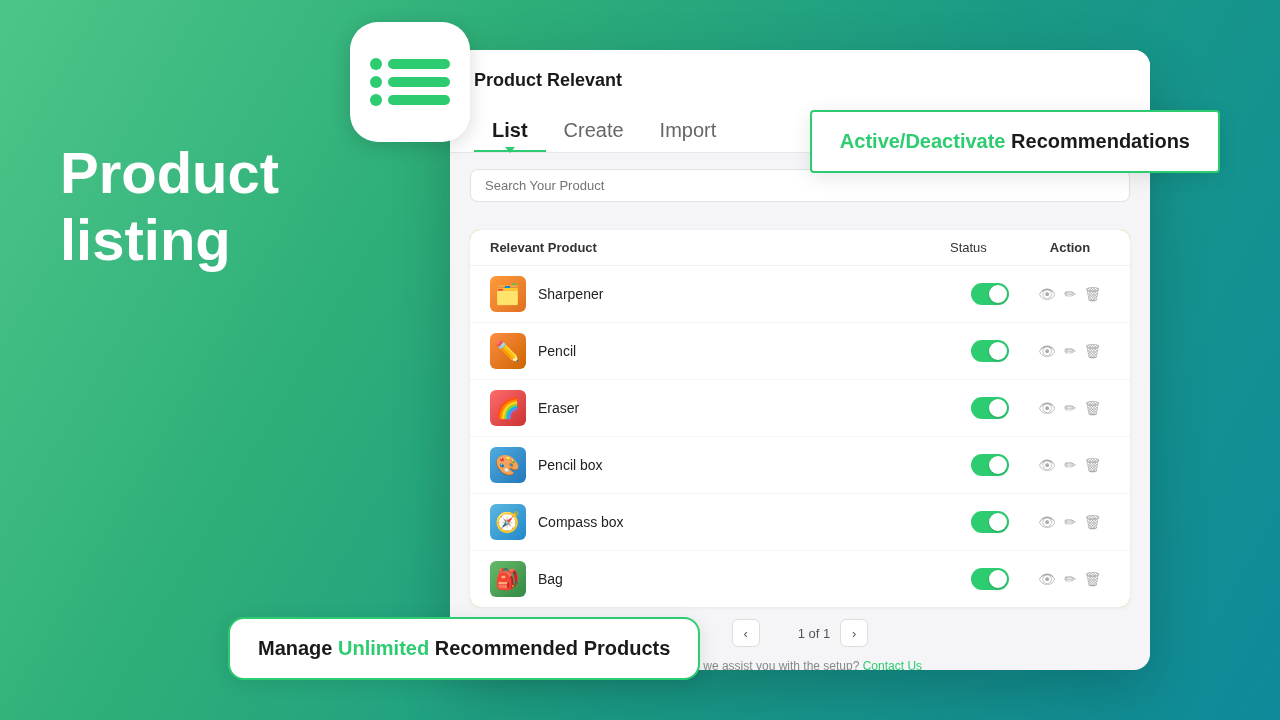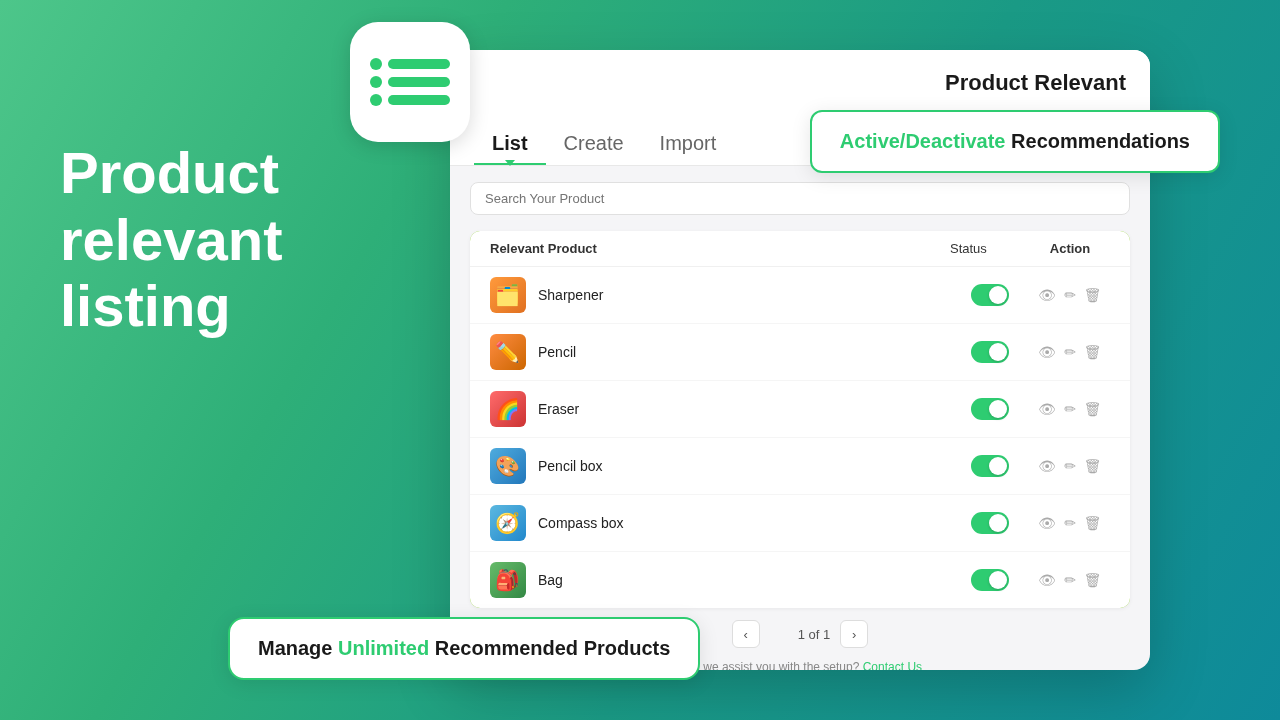--- a/index.html
+++ b/index.html
@@ -82,25 +82,24 @@
       overflow: hidden;
     }
 
     .panel-header {
       background: white;
       padding: 20px 24px 0 24px;
       border-bottom: 1px solid #e8e8e8;
     }
 
     .panel-title {
-      font-size: 22px;
+      font-size: 18px;
       font-weight: 700;
       color: #1a1a1a;
-      margin-bottom: 28px;
-      text-align: right;
+      margin-bottom: 20px;
     }
 
     .tabs {
       display: flex;
       gap: 0;
     }
 
     .tab {
       padding: 8px 18px;
       font-size: 20px;
@@ -123,21 +122,21 @@
 
     .search-box {
       width: 100%;
       padding: 8px 14px;
       border: 1px solid #e0e0e0;
       border-radius: 8px;
       font-size: 13px;
       color: #999;
       background: white;
       outline: none;
-      margin-bottom: 16px;
+      margin-bottom: 28px;
     }
 
     .table-container {
       background: #84cc16;
       border-radius: 10px;
       overflow: hidden;
       box-shadow: 0 1px 4px rgba(0,0,0,0.06);
     }
 
     .table-header {
@@ -283,21 +282,21 @@
       text-decoration: none;
     }
 
     
     .callout-active {
       position: absolute;
       right: 60px;
       top: 110px;
       background: white;
       border: 2.5px solid #2ecc71;
-      border-radius: 12px;
+      border-radius: 4px;
       padding: 18px 28px;
       font-size: 20px;
       font-weight: 700;
       color: #1a1a1a;
       z-index: 20;
       box-shadow: 0 4px 20px rgba(0,0,0,0.1);
       white-space: nowrap;
     }
     .callout-active .green-text {
       color: #2ecc71;
@@ -322,21 +321,20 @@
       color: #2ecc71;
     }
   </style>
 </head>
 <body>
 
 <div class="bg"></div>
 
 <div class="hero-text">
   <div>Product</div>
-  <div>relevant</div>
   <div>listing</div>
 </div>
 
 <div class="app-icon">
   <div class="app-icon-bar">
     <div class="app-icon-circle"></div>
     <div class="app-icon-line"></div>
   </div>
   <div class="app-icon-bar">
     <div class="app-icon-circle"></div>

